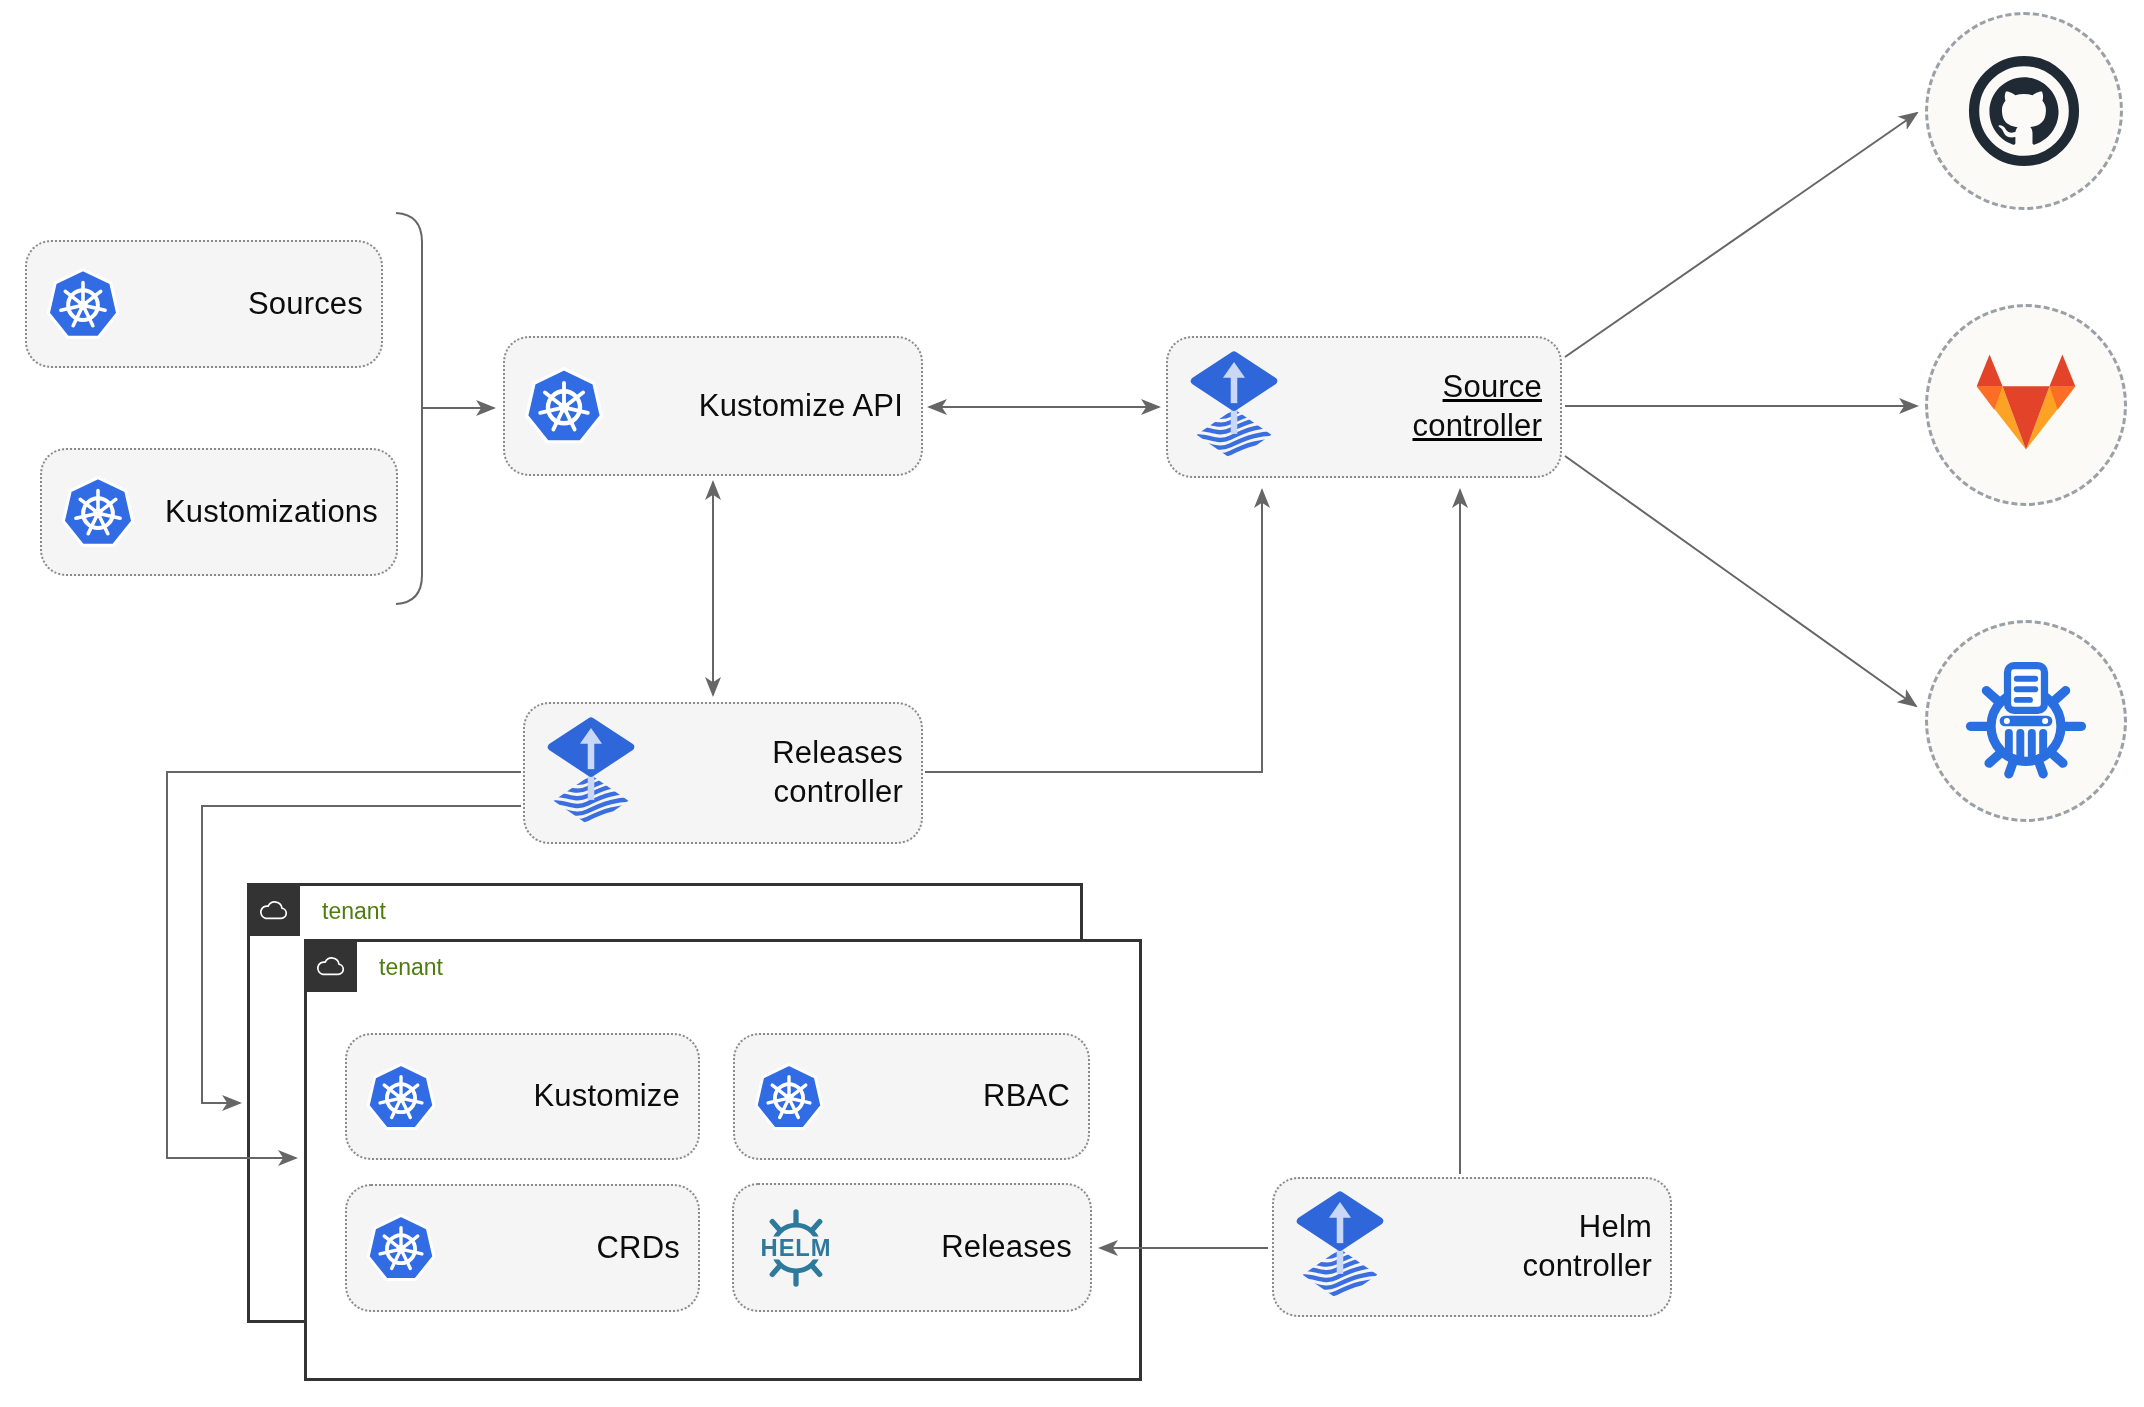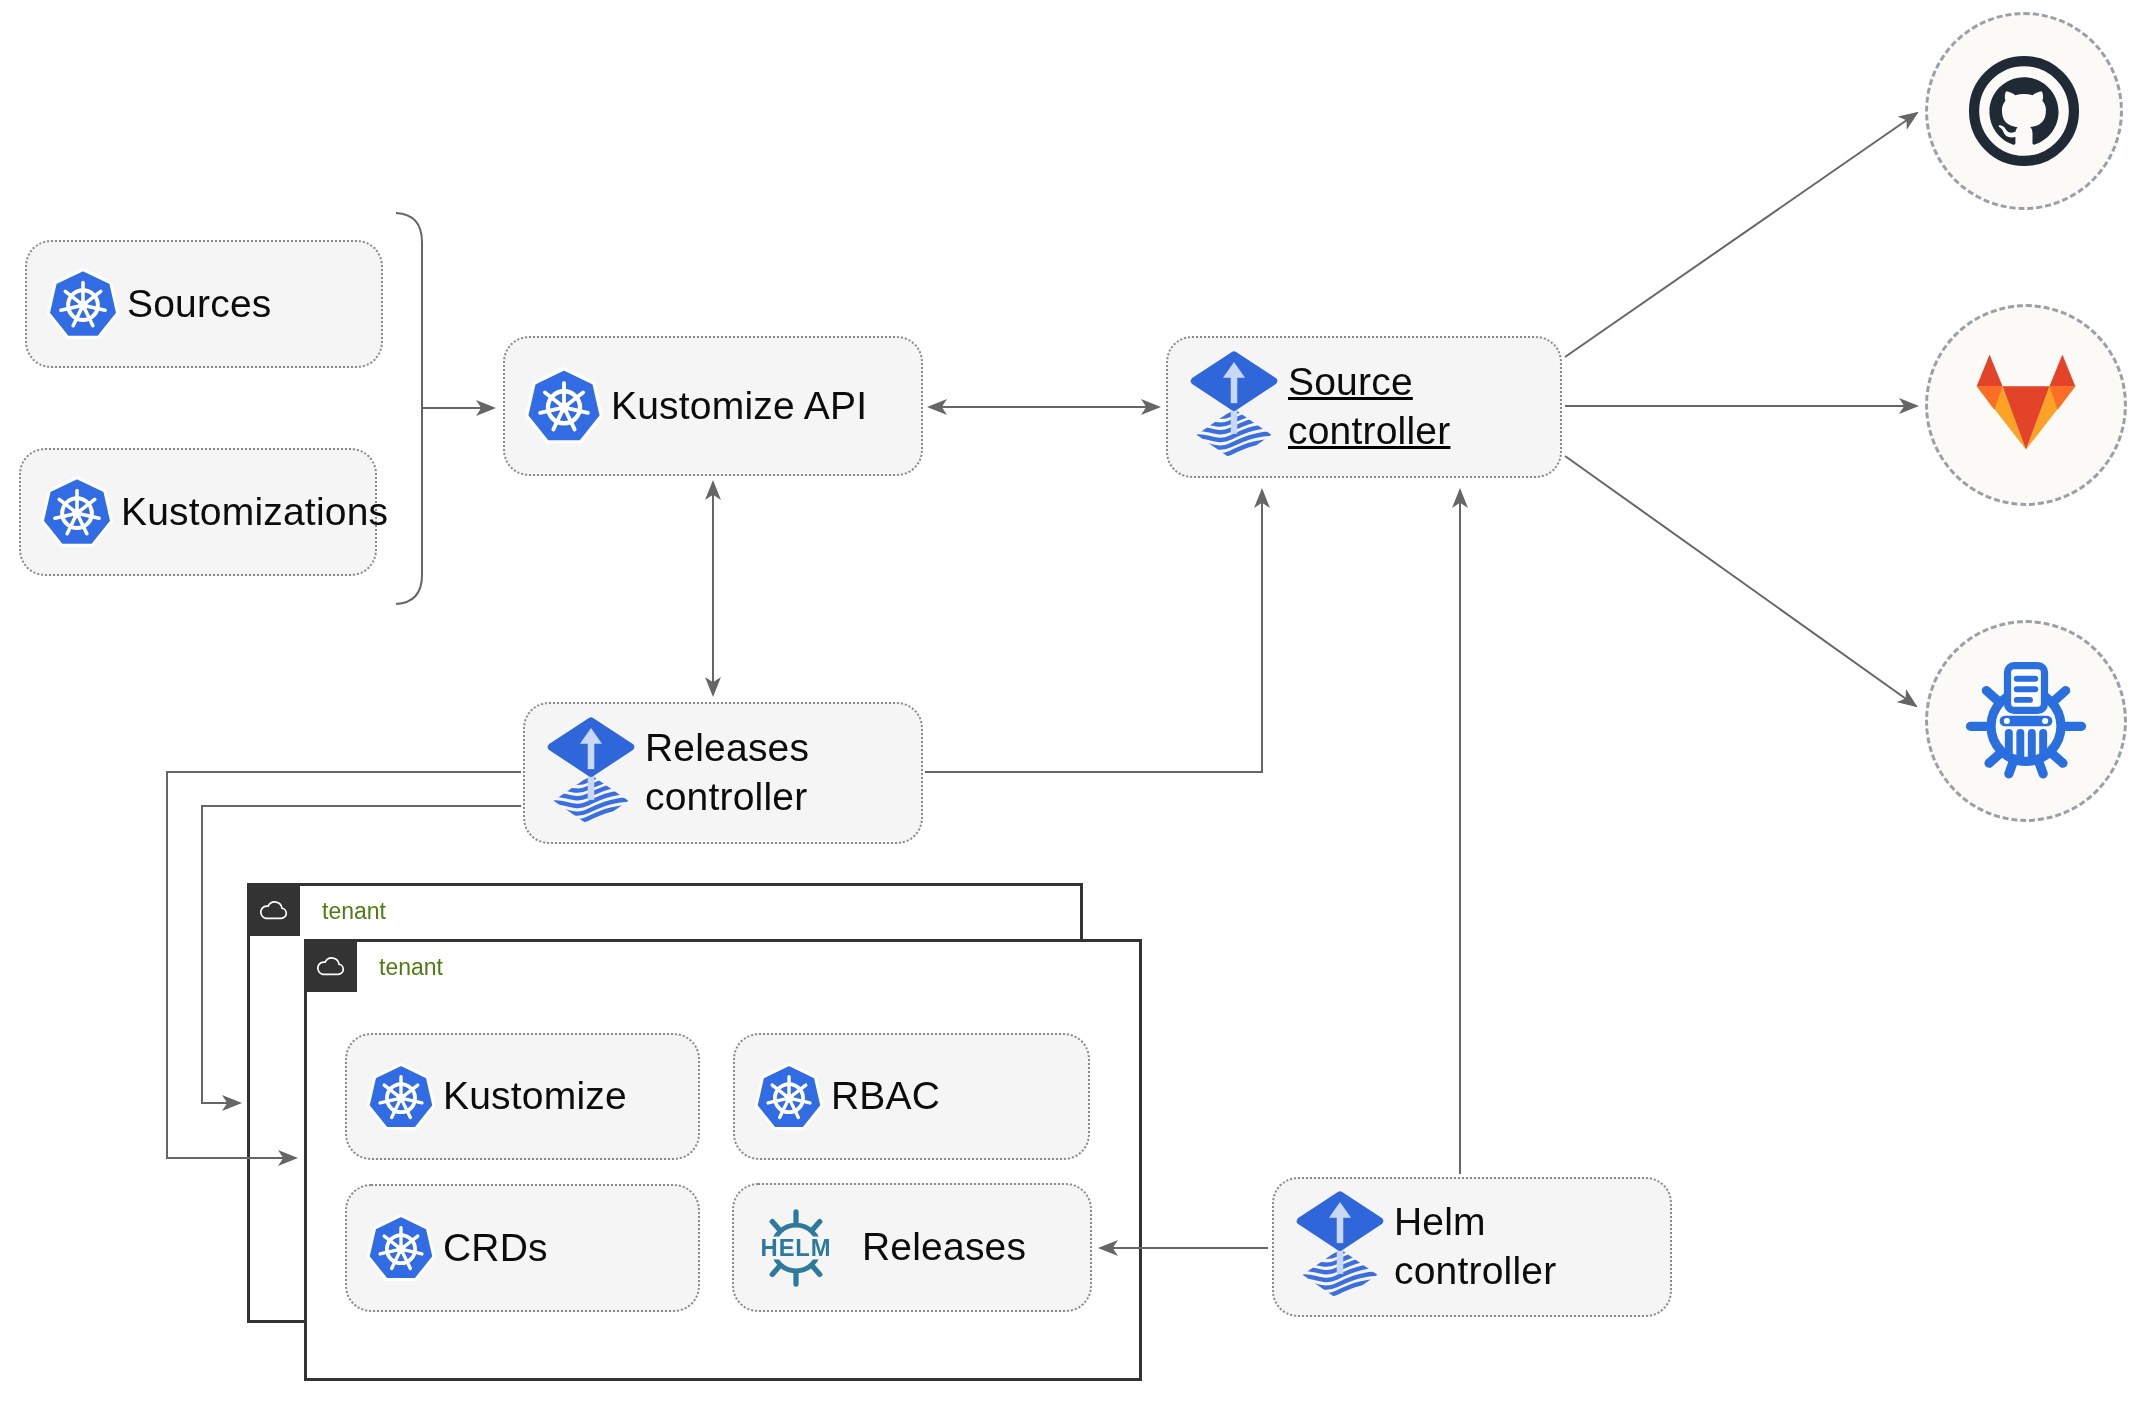--- a/index.html
+++ b/index.html
@@ -1,20 +1,20 @@
 <!DOCTYPE html>
 <html><head>
 <meta charset="utf-8">
 <style>
   html,body{margin:0;padding:0;background:#ffffff;}
   #stage{position:relative;width:2144px;height:1407px;background:#ffffff;overflow:hidden;
          font-family:"Liberation Sans", sans-serif;}
   .node{position:absolute;display:flex;align-items:center;gap:6px;padding:0 18px;
         background:#f5f5f5;border:2px dotted #8a8a8a;border-radius:26px;box-sizing:border-box;}
-  .node .nlabel{flex:1;text-align:left;font-size:39px;line-height:1.25;color:#0c0c0c;
+  .node .nlabel{flex:1;text-align:right;font-size:31px;line-height:1.25;color:#0c0c0c;
         white-space:pre-line;letter-spacing:.2px;}
   .node .icon{flex:none;display:block;}
   .tenant{position:absolute;background:#ffffff;border:3px solid #333333;box-sizing:border-box;}
   .tenant .badge{position:absolute;top:-3px;left:-3px;width:53px;height:53px;background:#333333;
         display:flex;align-items:center;justify-content:center;}
   .tenant .tlabel{position:absolute;top:12px;left:72px;font-size:23px;color:#4d7c0f;}
   .remote{position:absolute;border:3px dashed #9aa0a6;border-radius:50%;background:#fbfaf7;
         display:flex;align-items:center;justify-content:center;box-sizing:border-box;}
   #wires{position:absolute;left:0;top:0;pointer-events:none;}
   svg{display:block;}
@@ -155,21 +155,21 @@
     <span class="tlabel">tenant</span>
   </div>
 
   <div class="node" style="left:25px;top:240px;width:358px;height:128px;">
     <svg class="icon" width="76" height="76">
         <use href="#k8s"></use>
       </svg>
     <span class="nlabel">Sources</span>
   </div>
 
-  <div class="node" style="left:19px;top:448px;width:358px;height:128px;">
+  <div class="node" style="left:40px;top:448px;width:358px;height:128px;">
     <svg class="icon" width="76" height="76">
         <use href="#k8s"></use>
       </svg>
     <span class="nlabel">Kustomizations</span>
   </div>
 
   <div class="node" style="left:503px;top:336px;width:420px;height:140px;">
     <svg class="icon" width="82" height="82">
         <use href="#k8s"></use>
       </svg>

